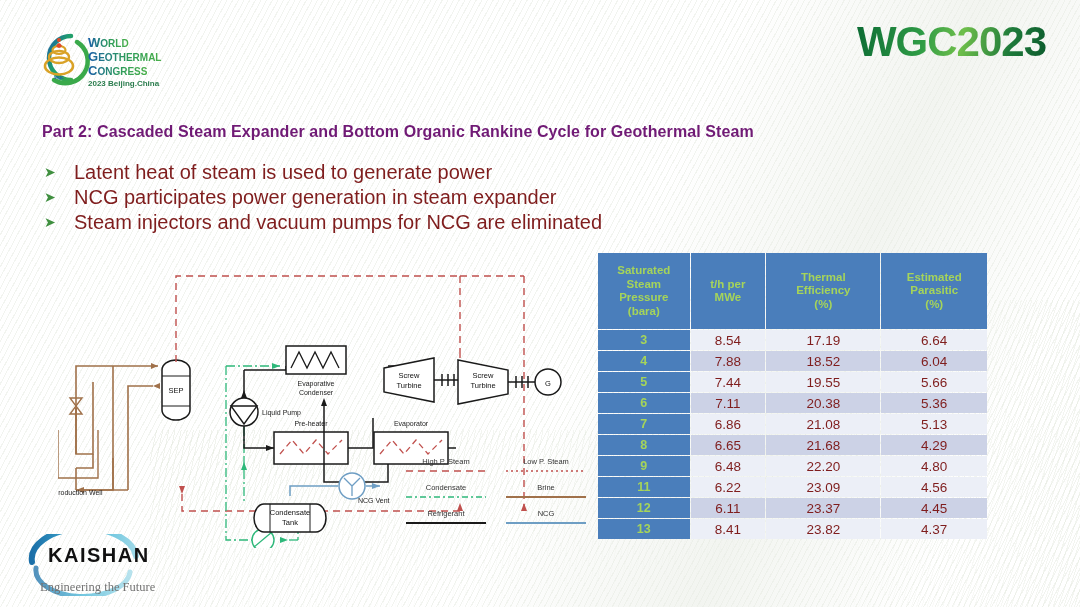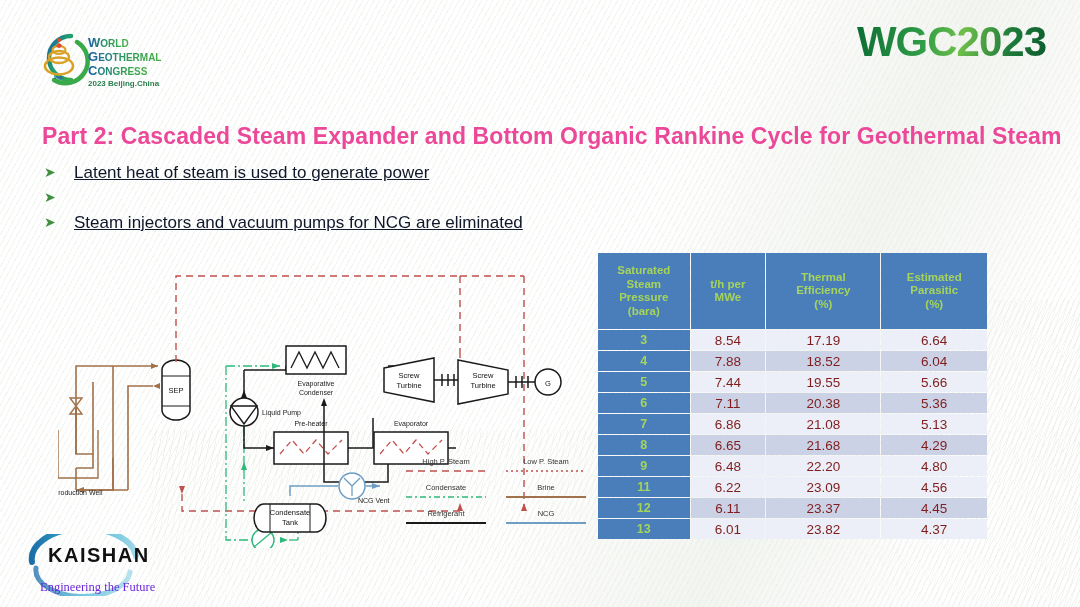--- a/index.html
+++ b/index.html
@@ -40,30 +40,30 @@
     position:absolute; right:34px; top:18px;
     font-size:42px; font-weight:bold; letter-spacing:-1px;
     background:linear-gradient(100deg,#0c6b34 0%,#2f9c46 35%,#6fbf4b 55%,#1e7a3a 80%,#0d5c2e 100%);
     -webkit-background-clip:text; background-clip:text;
     color:transparent; -webkit-text-fill-color:transparent;
   }
 
   
   .slide-title{
     position:absolute; left:42px; top:123px;
-    font-size:23px; font-weight:bold; color:#ec4899;
+    font-size:16px; font-weight:bold; color:#701a75;
     letter-spacing:.1px;
   }
   .bullets{ position:absolute; left:44px; top:160px; }
   .bullet{ display:flex; align-items:flex-start; height:25px; }
   .bullet .arw{
     width:30px; color:#3f8f3f; font-size:14px; line-height:25px; flex:none;
   }
   .bullet .btxt{
-    font-size:17px; color:#0f172a; line-height:25px; white-space:nowrap;text-decoration:underline;
+    font-size:20px; color:#7f1d1d; line-height:25px; white-space:nowrap;
   }
 
   
   .table-wrap{ position:absolute; left:597px; top:252px; width:391px; }
   table{ border-collapse:separate; border-spacing:1px 1px; width:100%; }
   thead th{
     background:#4a7ebb; color:#a5d45a;
     font-size:11.5px; font-weight:bold; line-height:13.5px;
     padding:5px 2px; vertical-align:middle; text-align:center;
     height:76px;
@@ -88,21 +88,21 @@
   .dlabel-b{ font-size:7.5px; fill:#111; font-family:"Liberation Sans", sans-serif; }
 
   
   .kaishan{ position:absolute; left:18px; top:534px; width:168px; height:62px; }
   .ks-name{
     position:absolute; left:30px; top:10px;
     font-size:20px; font-weight:bold; letter-spacing:1.5px; color:#111;
   }
   .ks-tag{
     position:absolute; left:22px; top:46px;
-    font-size:12.5px; color:#6d28d9; font-family:"Liberation Serif", serif;
+    font-size:12.5px; color:#737373; font-family:"Liberation Serif", serif;
   }
 </style>
 </head>
 <body>
 
 <div class="bg-wash"></div>
 <div class="bg-wash-2"></div>
 <div class="bg-wash-3"></div>
 
 <div class="wgc-logo">
@@ -142,20 +142,21 @@
 
 <div class="slide-title">Part 2: Cascaded Steam Expander and Bottom Organic Rankine Cycle for Geothermal Steam</div>
 
 <div class="bullets">
   <div class="bullet">
     <span class="arw">➤</span>
     <span class="btxt">Latent heat of steam is used to generate power</span>
   </div>
   <div class="bullet">
     <span class="arw">➤</span>
+    <span class="btxt">NCG participates power generation in steam expander</span>
   </div>
   <div class="bullet">
     <span class="arw">➤</span>
     <span class="btxt">Steam injectors and vacuum pumps for NCG are eliminated</span>
   </div>
 </div>
 
 <div class="table-wrap">
   <table>
     <thead>
@@ -232,21 +233,21 @@
           <td class="v">4.56</td>
         </tr>
         <tr class="even">
           <td class="k">12</td>
           <td class="v">6.11</td>
           <td class="v">23.37</td>
           <td class="v">4.45</td>
         </tr>
         <tr class="odd">
           <td class="k">13</td>
-          <td class="v">6.01</td>
+          <td class="v">8.41</td>
           <td class="v">23.82</td>
           <td class="v">4.37</td>
         </tr>
       </tbody>
   </table>
 </div>
 
 <div class="diagram">
 <svg width="540" height="290" viewBox="0 0 540 290">
   <g fill="none" stroke-linecap="butt">

